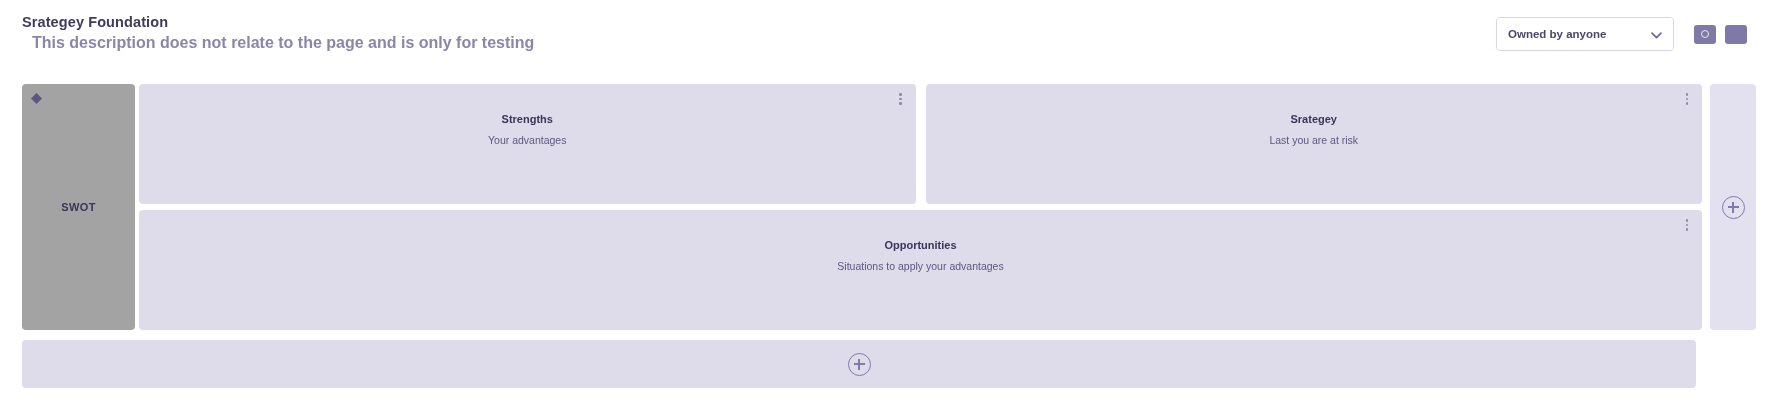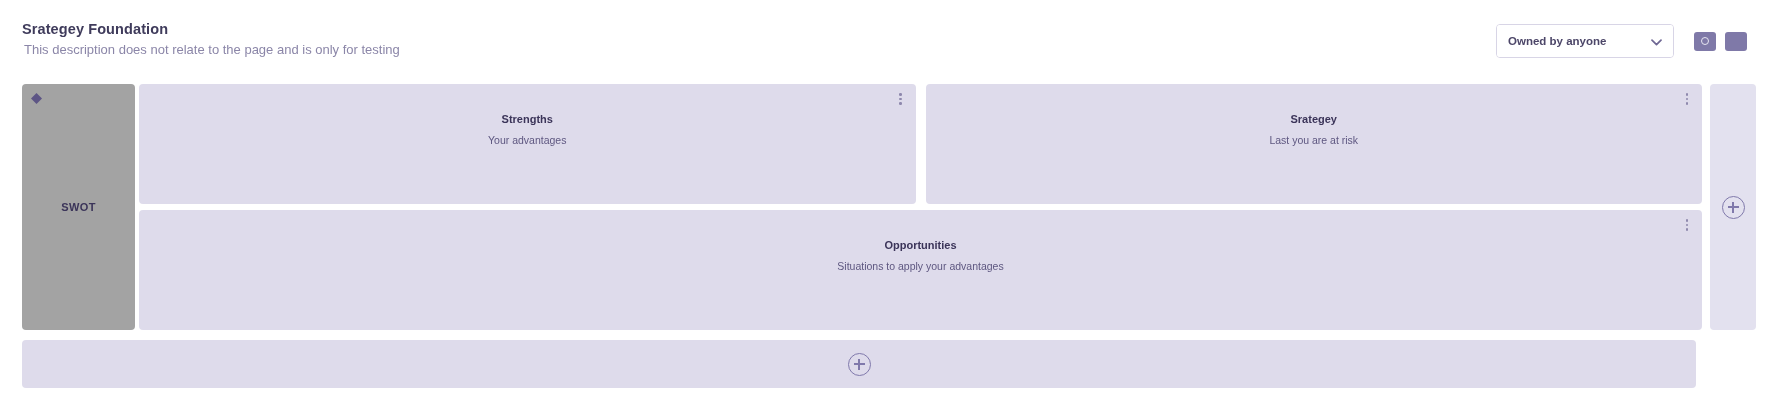--- a/index.html
+++ b/index.html
@@ -16,44 +16,44 @@
   .page {
     position: relative;
     width: 1778px;
     height: 405px;
     background: #ffffff;
   }
 
   
   .header {
     position: absolute;
-    top: 12px; left: 0;
+    top: 5px; left: 0;
     width: 1759px;
     height: 62px;
   }
 
   .header-text {
     position: absolute;
     left: 22px;
     top: 8px;
   }
 
   .page-title {
     font-size: 14.5px;
     font-weight: bold;
     color: #3f3b5b;
     letter-spacing: 0.1px;
     line-height: 18px;
   }
 
   .page-description {
-    margin-left: 2px;
+    margin-left: 10px;
     margin-top: 5px;
-    font-size: 13px;
-    font-weight: normal;
+    font-size: 16px;
+    font-weight: bold;
     color: #8b86a8;
     line-height: 14px;
   }
 
   .header-controls {
     position: absolute;
     right: 12px;
     top: 12px;
     display: flex;
     align-items: center;

